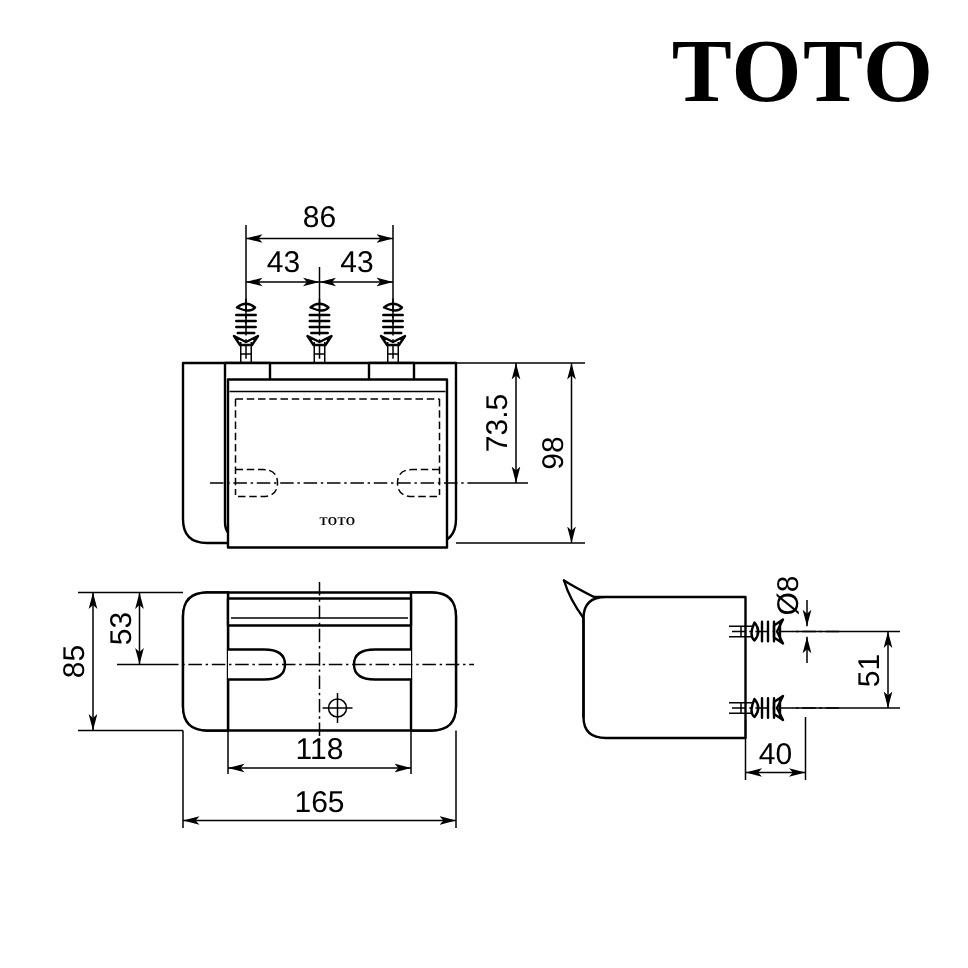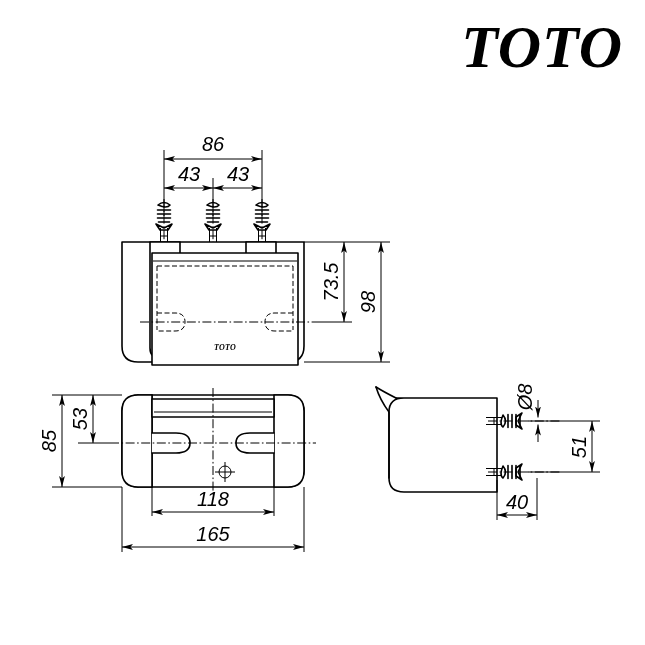--- a/index.html
+++ b/index.html
@@ -13,21 +13,20 @@
     position: relative;
     font-family: "Liberation Sans", sans-serif;
     overflow: hidden;
   }
   #drawing-root {
     position: absolute;
     left: 0;
     top: 0;
     width: 645px;
     height: 473px;
-    font-style: italic;
   }
   svg.sheet {
     display: block;
     width: 645px;
     height: 645px;
     background: #ffffff;
   }
   .brand-logo {
     position: absolute;
     right: 22px;

